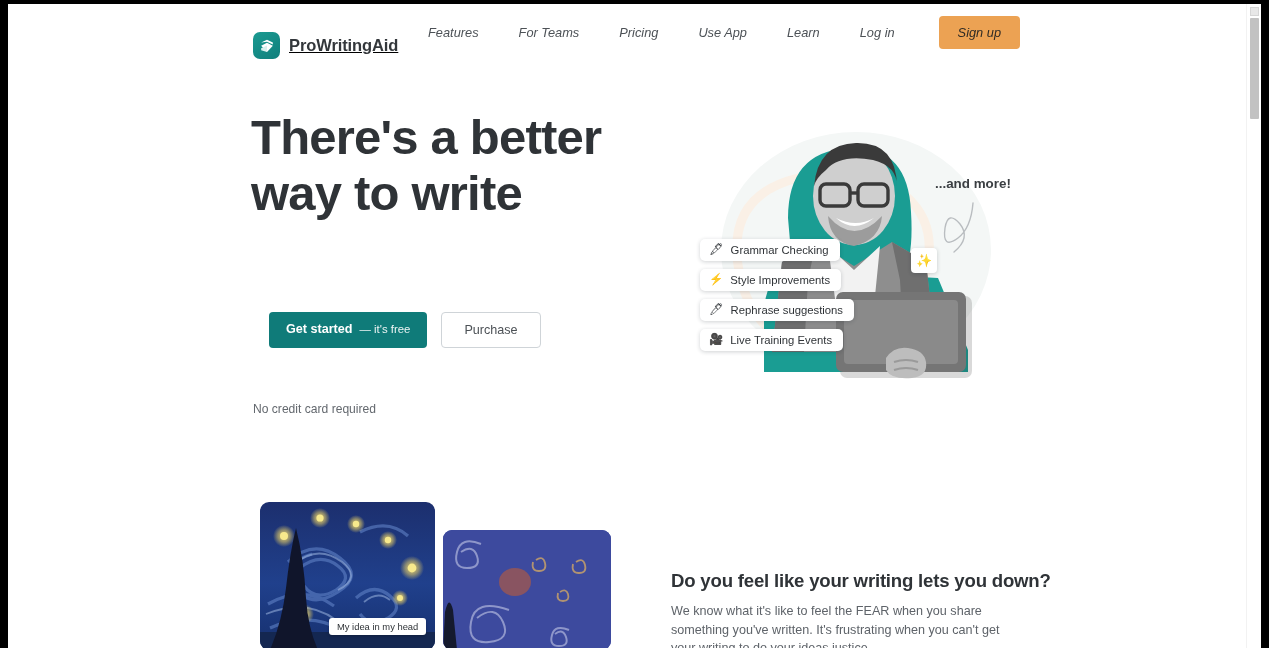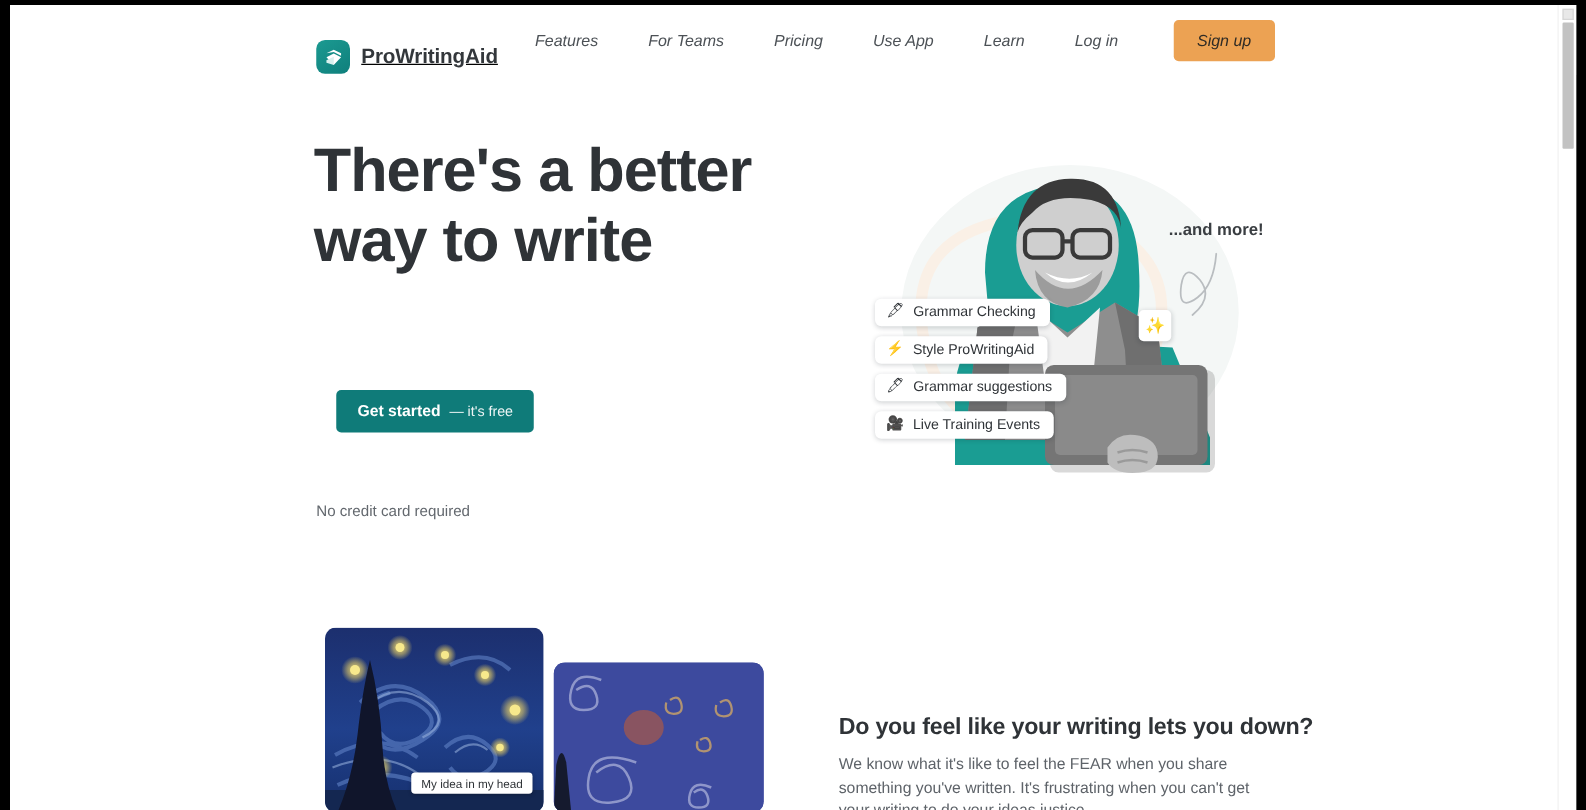--- a/index.html
+++ b/index.html
@@ -298,20 +298,21 @@
         </nav>
       </div>
 
       <h1 id="hero-headline">There's a better way to write</h1>
 
       <div id="hero-actions">
         <div id="btn-get-started">
           <span class="lead">Get started</span>
           <span class="sub">— it's free</span>
         </div>
+        <div id="btn-purchase">Purchase</div>
       </div>
 
       <div id="hero-note">No credit card required</div>
 
       <div id="hero-illustration">
         <svg width="360" height="300" viewBox="0 0 360 300">
 
           <ellipse cx="188" cy="150" rx="135" ry="118" fill="#f4f7f6"></ellipse>
           <path d="M70 165 Q60 95 130 78 Q200 62 238 96 Q276 130 252 190 Q228 250 150 246 Q82 242 70 165 Z" fill="none" stroke="#faf0e6" stroke-width="9"></path>
 
@@ -348,25 +349,25 @@
 
         <div id="callout-more">...and more!</div>
         <div id="sparkle-badge">✨</div>
 
         <div class="chip" id="chip-0">
           <span class="glyph">🖋</span>
           <span>Grammar Checking</span>
         </div>
         <div class="chip" id="chip-1">
           <span class="glyph">⚡</span>
-          <span>Style ProWritingAid</span>
+          <span>Style Improvements</span>
         </div>
         <div class="chip" id="chip-2">
           <span class="glyph">🖊</span>
-          <span>Grammar suggestions</span>
+          <span>Rephrase suggestions</span>
         </div>
         <div class="chip" id="chip-3">
           <span class="glyph">🎥</span>
           <span>Live Training Events</span>
         </div>
       </div>
 
       <div id="art-cards">
 
         <div id="card-sketch">

